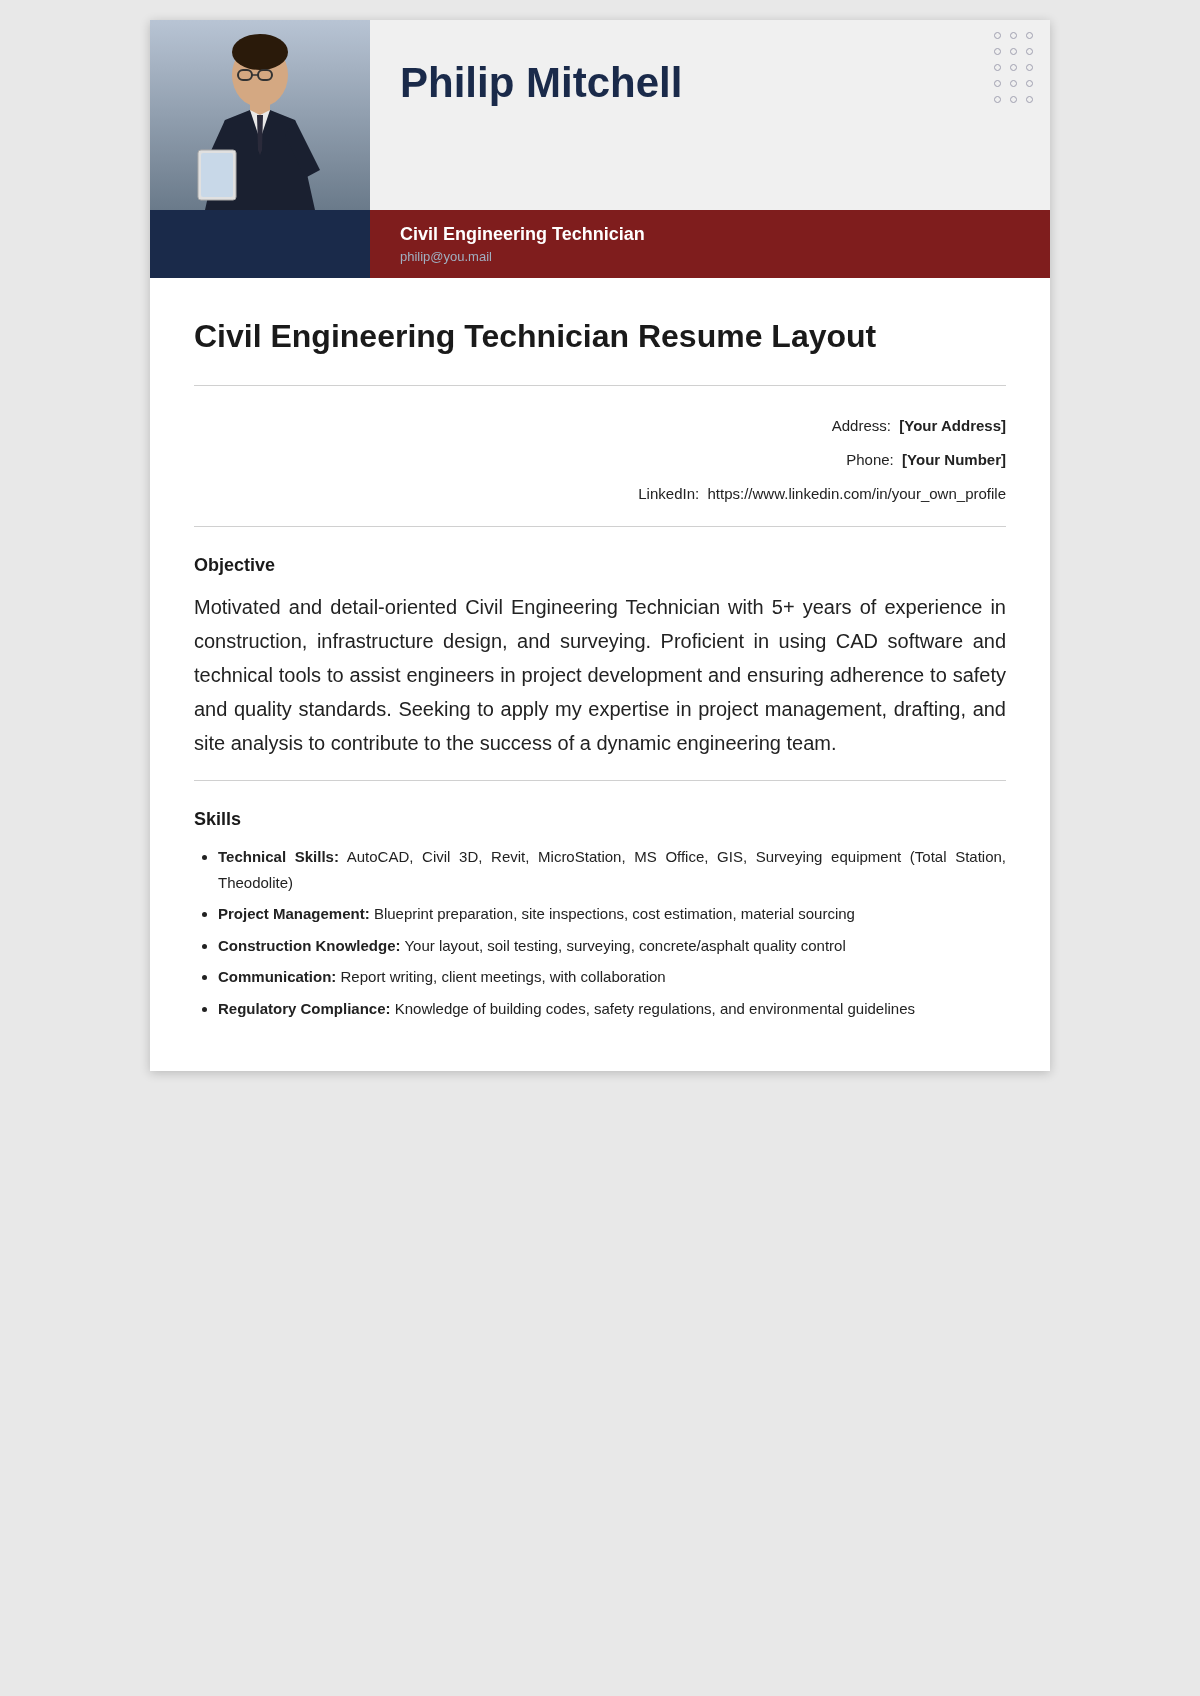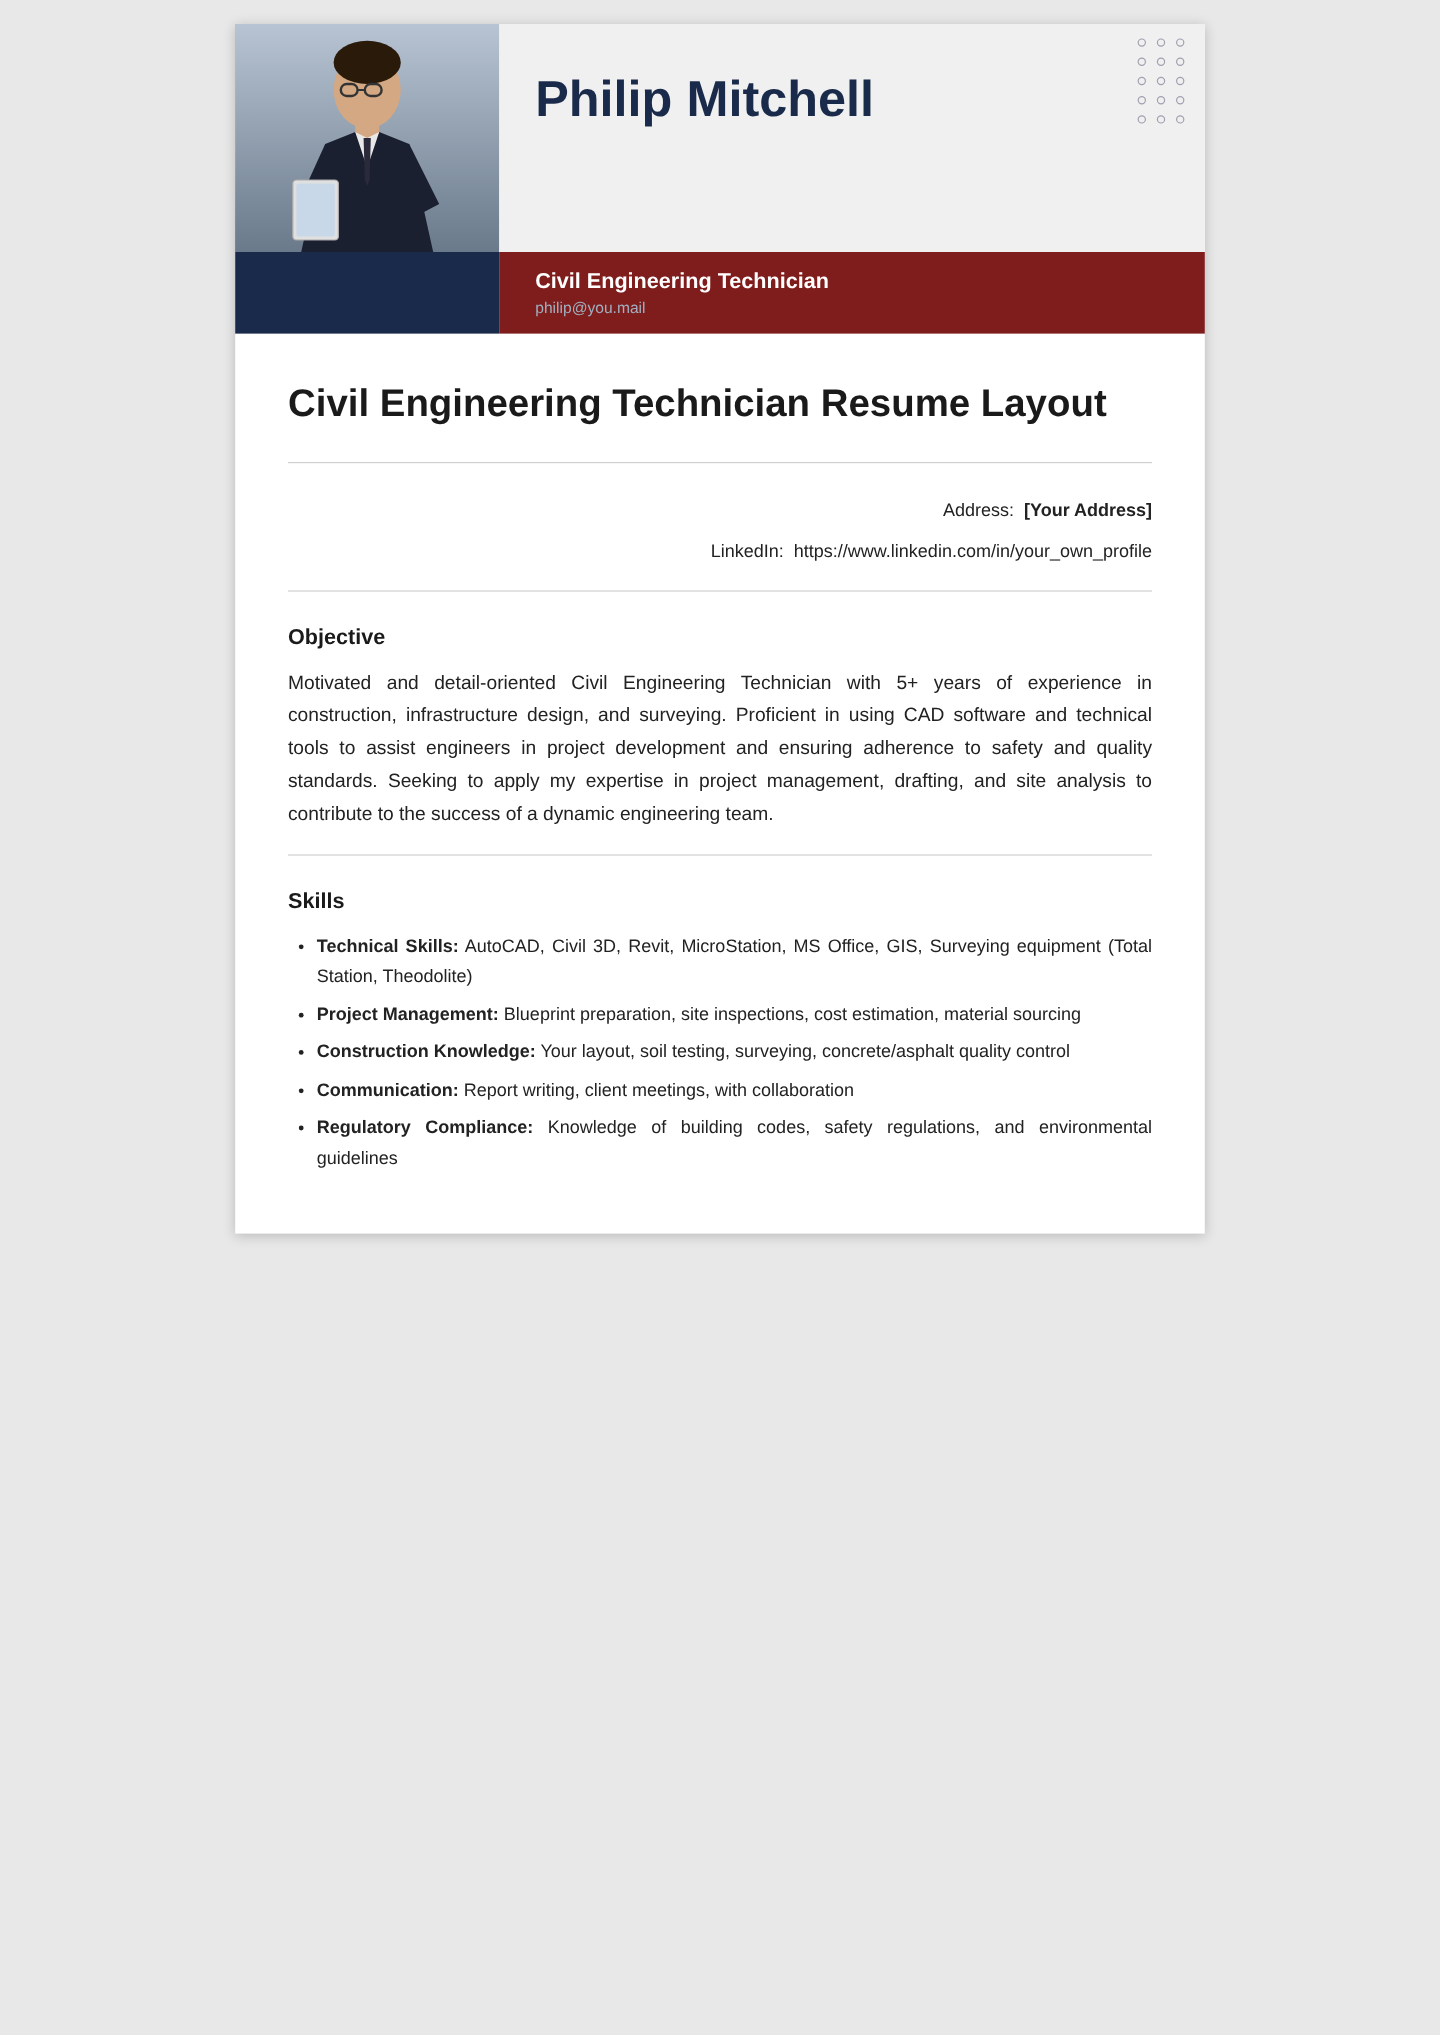--- a/index.html
+++ b/index.html
@@ -4,21 +4,21 @@
   <style>
     * { margin: 0; padding: 0; box-sizing: border-box; }
     body {
       font-family: Arial, sans-serif;
       background: #e8e8e8;
       display: flex;
       justify-content: center;
       padding: 20px;
     }
     .page {
-      width: 808px;
+      width: 900px;
       background: #fff;
       box-shadow: 0 2px 10px rgba(0,0,0,0.2);
     }
     
     .header {
       display: flex;
       position: relative;
       background: #f0f0f0;
     }
     .header-photo {
@@ -114,21 +114,21 @@
     .contact-line strong {
       font-weight: bold;
     }
     .section-title {
       font-size: 18px;
       font-weight: bold;
       color: #1a1a1a;
       margin-bottom: 14px;
     }
     .objective-text {
-      font-size: 16px;
+      font-size: 20px;
       color: #222;
       line-height: 1.7;
       text-align: justify;
     }
     .skills-list {
       list-style: disc;
       padding-left: 24px;
       font-size: 15px;
       color: #222;
       line-height: 1.7;
@@ -233,20 +233,24 @@
     <h2 class="resume-main-title">Civil Engineering Technician Resume Layout</h2>
 
     <hr class="divider">
 
     <div class="contact-section section-block">
       <p class="contact-line">
         <span>Address:</span>
         &nbsp;<strong>[Your Address]</strong>
       </p>
       <p class="contact-line">
+        <span>Phone:</span>
+        &nbsp;<strong>[Your Number]</strong>
+      </p>
+      <p class="contact-line">
         <span>LinkedIn:</span>
         &nbsp;<span>https://www.linkedin.com/in/your_own_profile</span>
       </p>
     </div>
 
     <hr class="divider">
 
     <div class="section-block">
       <h3 class="section-title">Objective</h3>
       <p class="objective-text">Motivated and detail-oriented Civil Engineering Technician with 5+ years of experience in construction, infrastructure design, and surveying. Proficient in using CAD software and technical tools to assist engineers in project development and ensuring adherence to safety and quality standards. Seeking to apply my expertise in project management, drafting, and site analysis to contribute to the success of a dynamic engineering team.</p>

